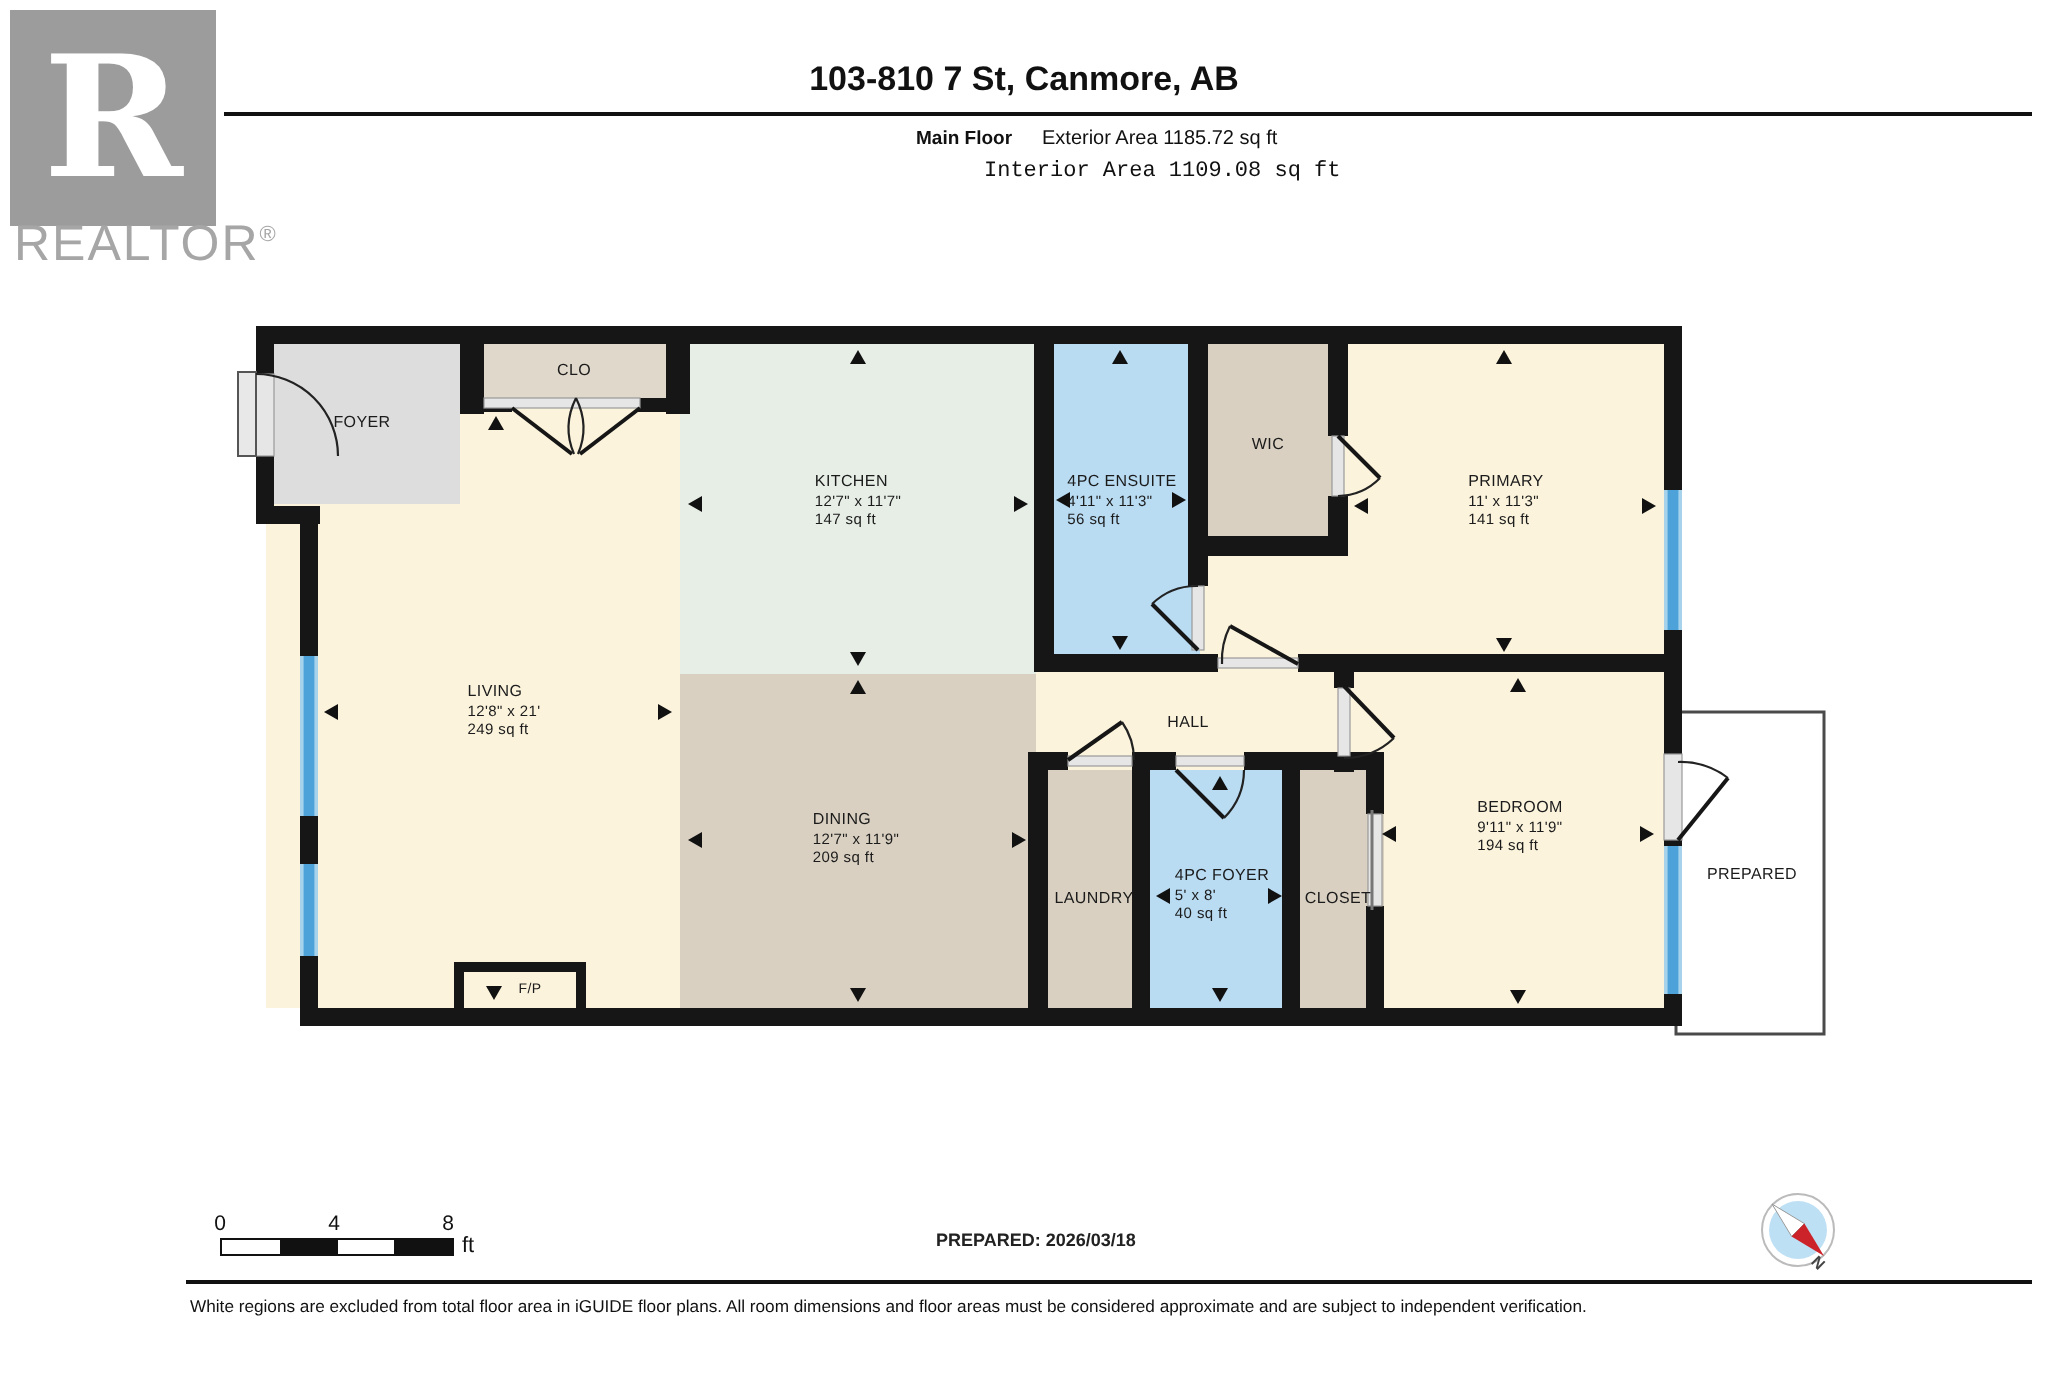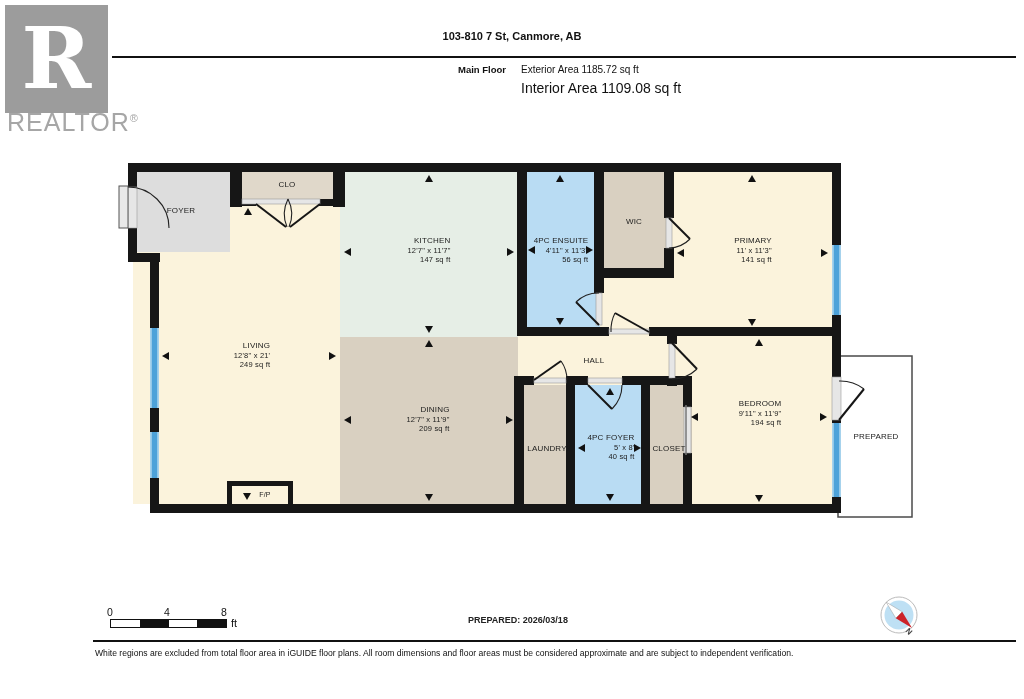--- a/index.html
+++ b/index.html
@@ -7,40 +7,40 @@
        font-family:"Liberation Sans",sans-serif;color:#111;}
 
   
   .logo-box{position:absolute;left:5px;top:5px;width:103px;height:108px;
             background:#9C9C9C;display:flex;align-items:center;justify-content:center;}
   .logo-r{font-family:"DejaVu Serif",serif;font-weight:bold;font-size:84px;color:#fff;line-height:1;}
   .logo-word{position:absolute;left:7px;top:108px;font-size:25px;color:#A6A6A6;
              letter-spacing:1px;font-weight:400;}
   .logo-word sup{font-size:11px;}
   .title{position:absolute;left:512px;top:30px;transform:translateX(-50%);
-         font-size:11px;font-weight:bold;white-space:nowrap;}
+         font-size:17px;font-weight:bold;white-space:nowrap;}
   .hrule{position:absolute;left:112px;top:56px;width:904px;border-top:2px solid #111;}
   .floor-label{position:absolute;left:458px;top:64px;font-size:9.5px;font-weight:bold;}
   .area-line1{position:absolute;left:521px;top:64px;font-size:10px;text-align:right;}
-  .area-line2{position:absolute;left:521px;top:80px;font-size:14px;}
+  .area-line2{position:absolute;left:492px;top:80px;font-size:11px;font-family:Liberation Mono, monospace;}
 
   
   svg.plan{position:absolute;left:0;top:0;}
   .wall{fill:var(--wall);}
   .win{fill:var(--window_blue);}
   .winedge{fill:#A6D2EC;}
   .sill{fill:#E6E6E6;stroke:#999;stroke-width:.6;}
   .leaf{stroke:#161616;stroke-width:2;fill:none;}
   .arc{stroke:#222;stroke-width:1.1;fill:none;}
   .arrow{fill:#111;}
   .f-cream{fill:var(--cream);} .f-tan{fill:var(--tan);} .f-green{fill:var(--kitchen_green);}
   .f-blue{fill:var(--room_blue);} .f-gray{fill:var(--foyer_gray);} .f-clo{fill:#E0D8CA;}
 
   
-  .rlabel{position:absolute;transform:translate(-50%,-50%);text-align:right;
+  .rlabel{position:absolute;transform:translate(-50%,-50%);text-align:left;
           font-size:8px;line-height:9.5px;letter-spacing:.2px;color:#1b1b1b;white-space:nowrap;}
   .rlabel span{display:block;}
   .rlabel .dim{font-size:7.5px;}
   .fp-label{font-size:7px;transform:translate(-50%,-50%);}
 
   
   .tick{position:absolute;transform:translateX(-50%);font-size:10.5px;top:606px;}
   .sbar{position:absolute;left:110px;top:619px;width:115px;height:7px;
         border:1px solid #111;display:flex;}
   .sbar i{display:block;height:100%;flex:1;}

